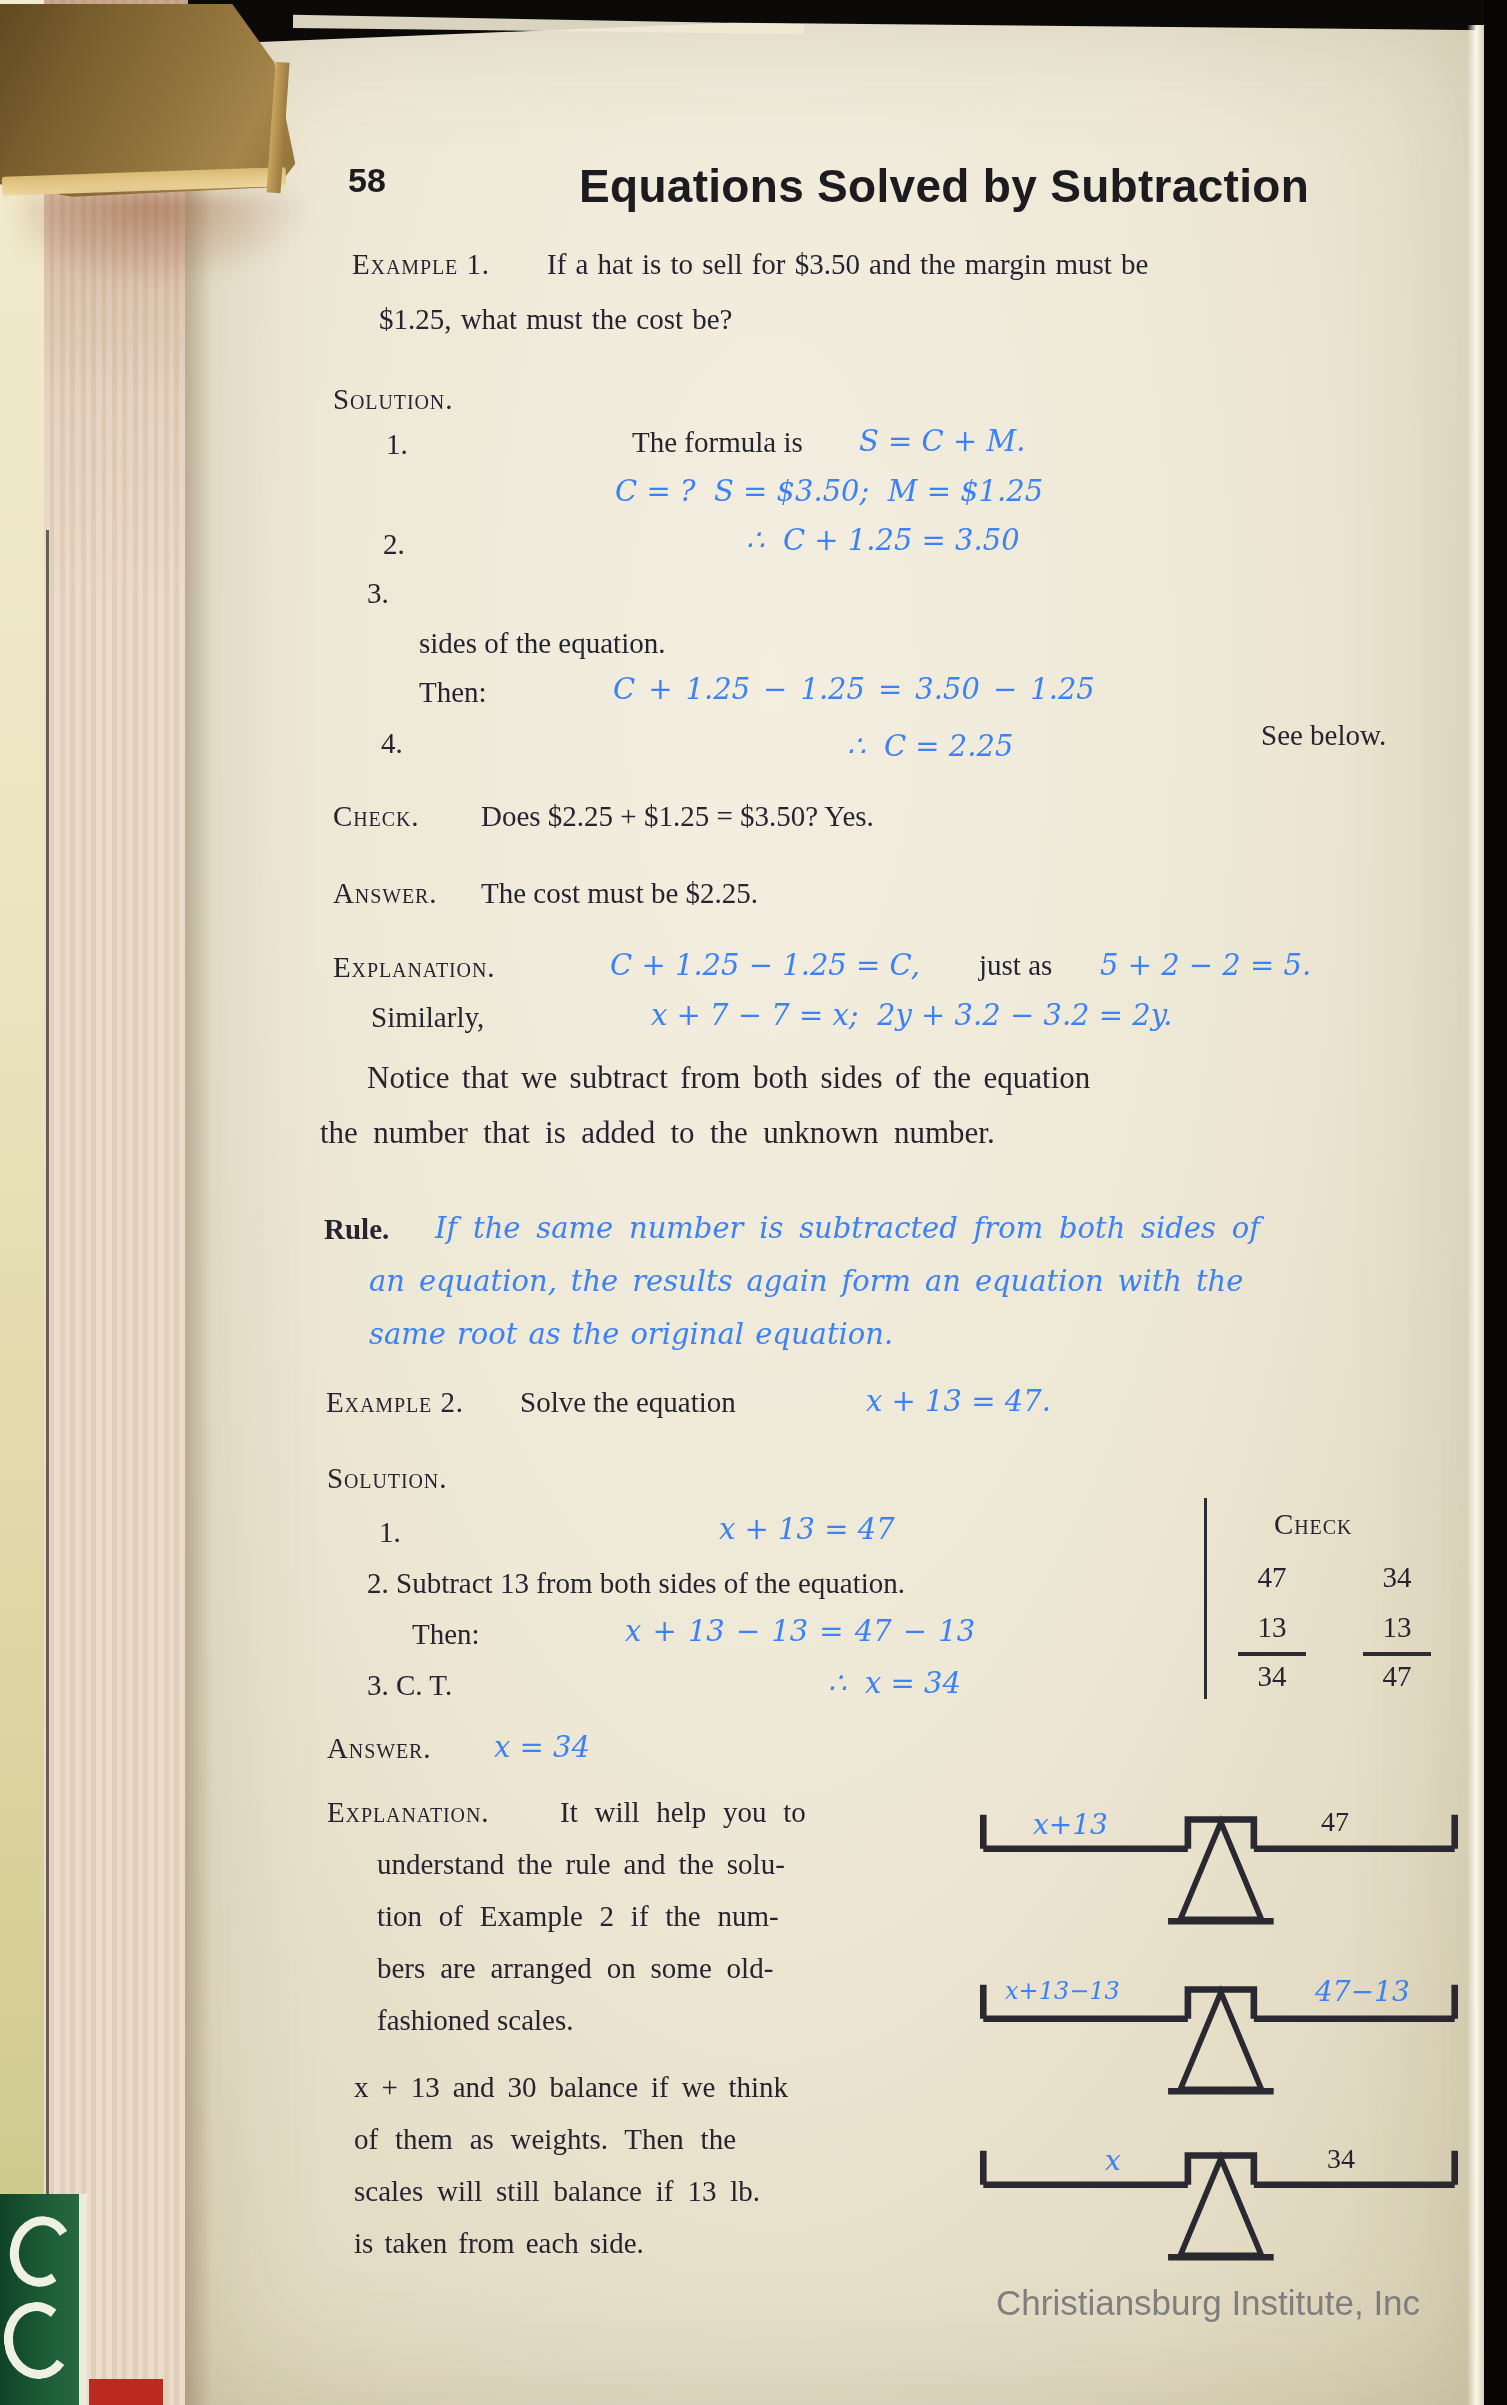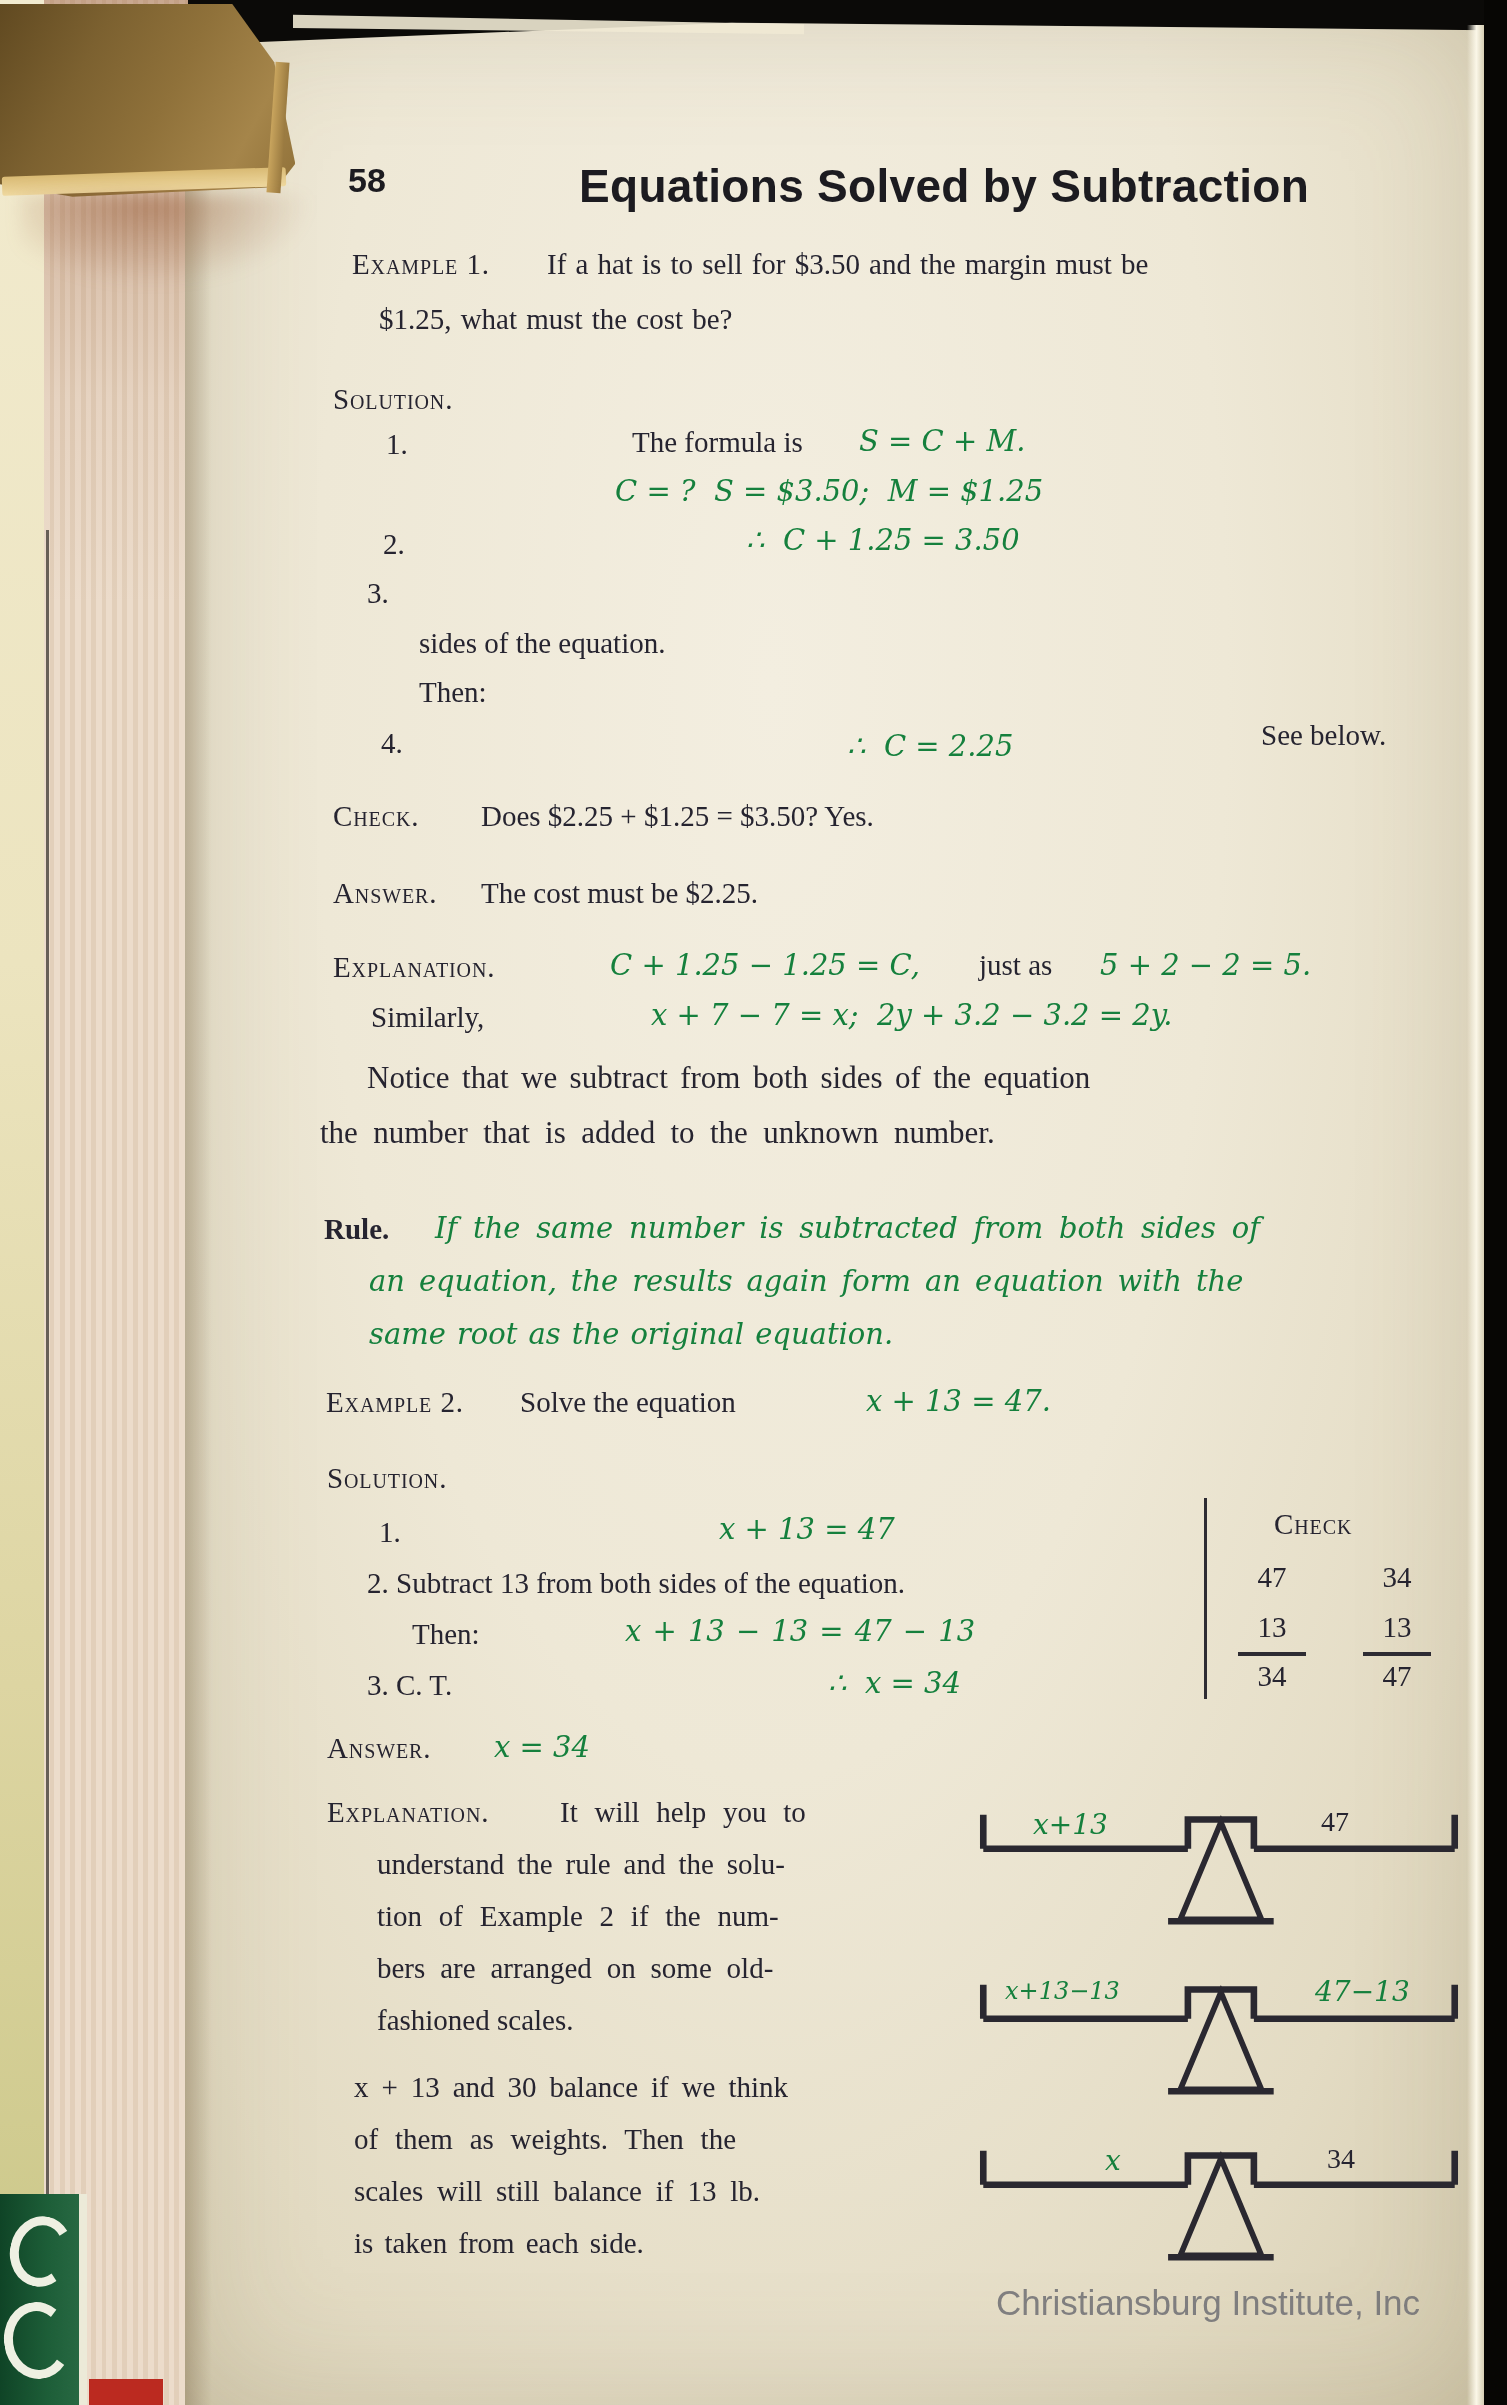--- a/index.html
+++ b/index.html
@@ -38,21 +38,21 @@
     background:linear-gradient(118deg,#5f4820 0%,#7c6130 30%,#8f713a 55%,#a5854a 80%,#8f7038 100%);
     clip-path:polygon(0 0,79% 0,93% 30%,100% 82%,94% 94%,26% 99%,0 92%);}
   .gold-bevel{position:absolute;left:1.9px;top:172px;width:284px;height:19px;border-radius:2.8px;
     background:linear-gradient(#d9ba74,#efd9a0);transform:rotate(-2deg);}
   .gold-bevel-r{position:absolute;left:271px;top:62px;width:14px;height:131px;
     background:linear-gradient(90deg,#c9a55e,#9a7a40);transform:rotate(4deg);}
   .gold-shadow{position:absolute;left:19px;top:195px;width:293px;height:91px;
     background:radial-gradient(ellipse at 45% 10%,rgba(150,90,55,.5),rgba(150,90,55,0) 70%);filter:blur(7.6px);}
   
   .t{position:absolute;font:29px "Liberation Serif","DejaVu Serif",serif;color:#262430;white-space:pre;}
-  .math{font-family:"DejaVu Serif",serif;font-style:italic;color:#15803d;}
+  .math{font-family:"DejaVu Serif",serif;font-style:italic;color:#3b82f6;}
   .sc{font-variant:small-caps;letter-spacing:0.9px;}
   .b{font-weight:bold;}
   .sans{font-family:"Liberation Sans",sans-serif;}
   .ws2{word-spacing:1.9px}.ws4{word-spacing:3.8px}.ws5{word-spacing:4.7px}
   .ws6{word-spacing:5.7px}.ws7{word-spacing:6.6px}.ws8{word-spacing:7.6px}.ws10{word-spacing:9.5px}
   .vrule{position:absolute;left:1204px;top:1498px;width:2.8px;height:201px;background:#2e2c33;}
   .chk-num{position:absolute;width:68px;text-align:center;font:29px "Liberation Serif",serif;color:#262430;}
   .chk-line{position:absolute;width:68px;height:3.8px;background:#2e2c33;}
   .scale-svg{position:absolute;}
   .scale-svg path,.scale-svg polygon{stroke:#2a2830;fill:none;}
@@ -98,20 +98,21 @@
   <span class="t math" style="left:859px;top:424px">S = C + M.</span>
   <span class="t math" style="left:615px;top:474px">C = ?  S = $3.50;  M = $1.25</span>
 
   <span class="t" style="left:383px;top:528px">2.</span>
   <span class="t math" style="left:746px;top:523px">∴  C + 1.25 = 3.50</span>
 
   <span class="t" style="left:367px;top:577px">3.</span>
   <span class="t" style="left:419px;top:627px">sides of the equation.</span>
 
   <span class="t" style="left:419px;top:676px">Then:</span>
+  <span class="t math ws4" style="left:613px;top:672px">C + 1.25 − 1.25 = 3.50 − 1.25</span>
 
   <span class="t" style="left:381px;top:727px">4.</span>
   <span class="t math" style="left:847px;top:729px">∴  C = 2.25</span>
   <span class="t" style="left:1261px;top:719px">See below.</span>
 
   <span class="t sc" style="left:333px;top:800px">Check.</span>
   <span class="t" style="left:481px;top:800px">Does $2.25 + $1.25 = $3.50? Yes.</span>
 
   <span class="t sc" style="left:333px;top:877px">Answer.</span>
   <span class="t" style="left:481px;top:877px">The cost must be $2.25.</span>

